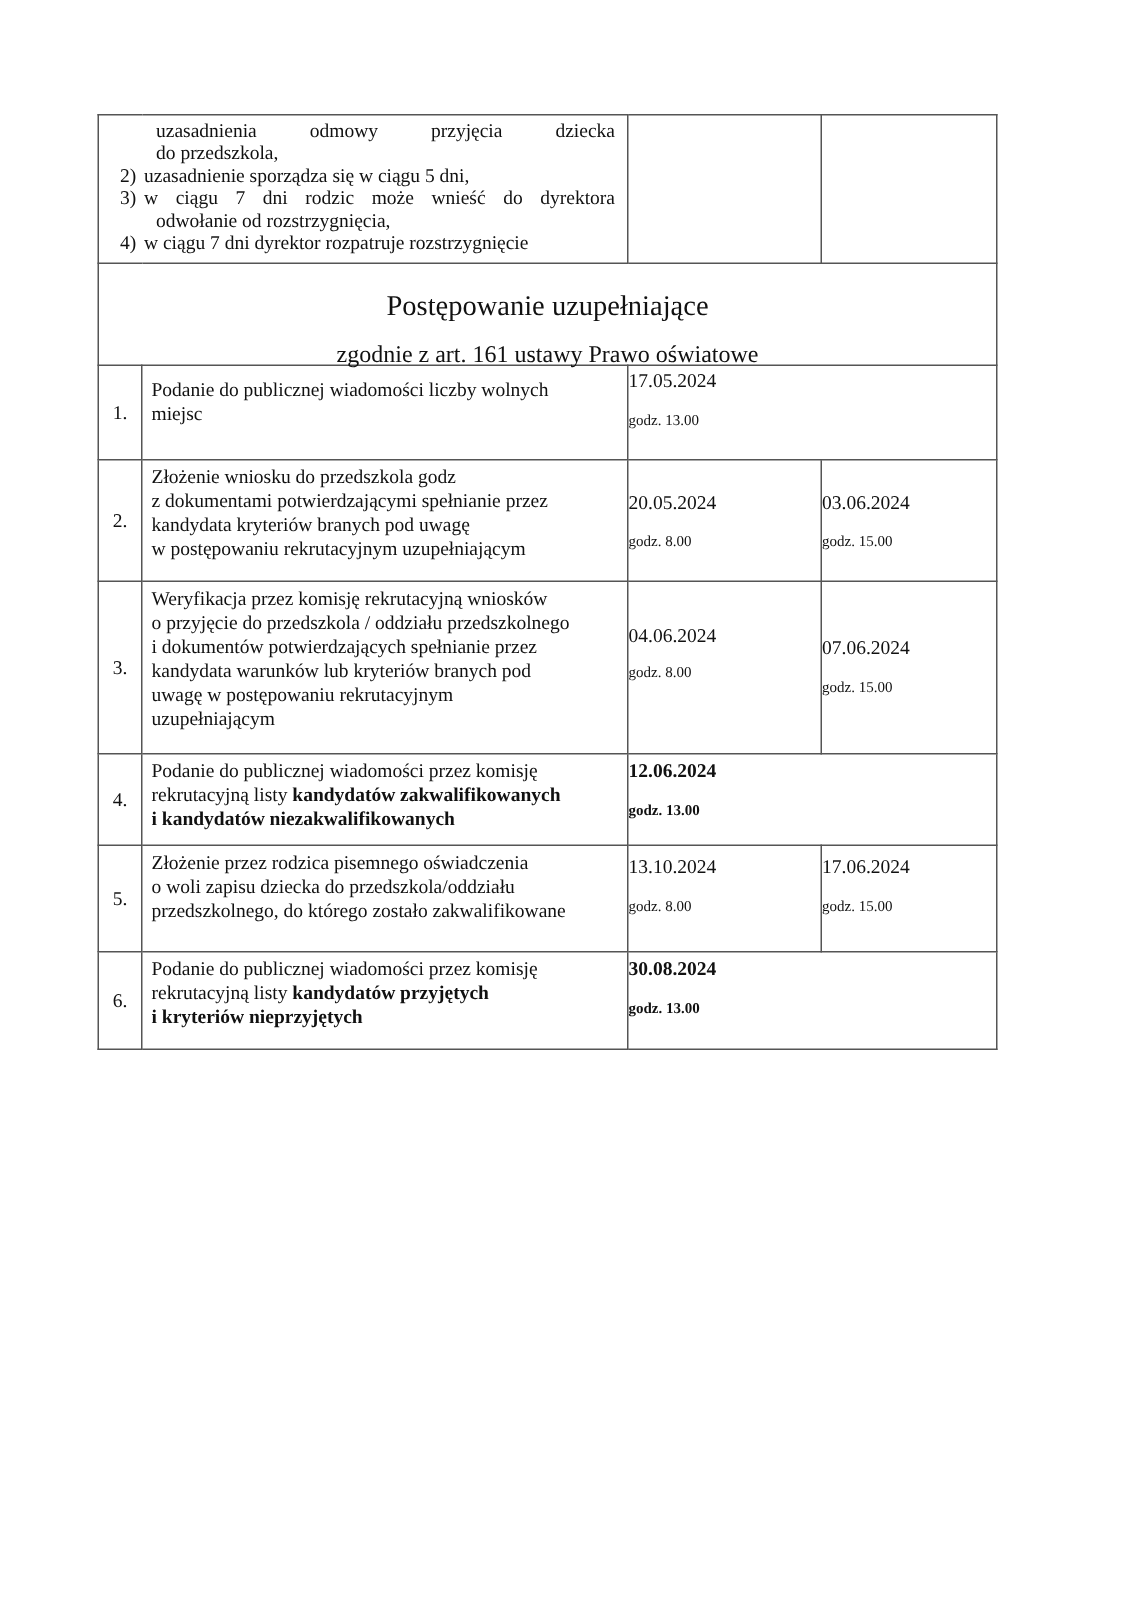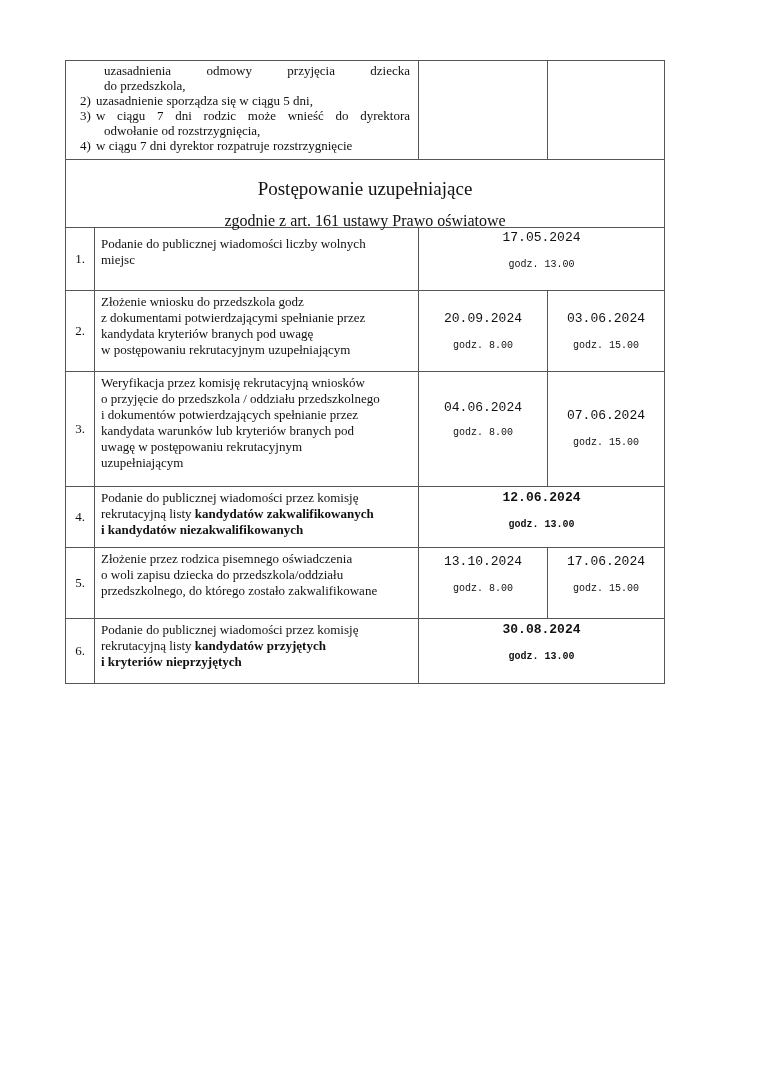--- a/index.html
+++ b/index.html
@@ -1,24 +1,24 @@
 <!DOCTYPE html>
 <html><head>
 <meta charset="utf-8">
 <style>
   html, body { margin: 0; padding: 0; background: #ffffff; }
   body { width: 764px; height: 1080px; position: relative; overflow: hidden;
          font-family: "Liberation Serif", "DejaVu Serif", serif; color: #111; }
   .page { position: absolute; left: 0; top: 0; width: 764px; height: 1080px; background: #fff; }
-  table.sched { position: absolute; left: 65px; top: 60px; width: 599px;
+  table.sched { position: absolute; left: 65px; top: 76px; width: 599px;
                 border-collapse: collapse; table-layout: fixed; }
   table.sched td { border: 1px solid #555; vertical-align: top; padding: 0; }
   .num { text-align: center; vertical-align: middle !important; font-size: 13px; }
   .desc { font-size: 13px; line-height: 16px; padding: 3px 6px 0 6px !important; }
-  .date { text-align: center; font-size: 13px; font-family: Liberation Mono, monospace; }
+  .date { text-align: left; font-size: 13px; }
   .date .d { display: block; line-height: 16px; }
   .date .t { display: block; font-size: 10px; line-height: 13px; }
   .bold { font-weight: bold; }
   .list { font-size: 13px; line-height: 15px; padding: 0 8px 2px 6px !important; }
   .list ol { margin: 0; padding: 0; list-style: none; }
   .list li { position: relative; padding-left: 24px; text-align: justify; }
   .list li .n { position: absolute; left: 8px; top: 0; }
   .list .cont { padding-left: 32px; text-align: justify; text-align-last: justify; }
   .list .cont2 { padding-left: 32px; }
   .section { text-align: center; }
@@ -74,21 +74,21 @@
 
   <tr style="height:81px">
     <td class="num">2.</td>
     <td class="desc">
       <div>Złożenie wniosku do przedszkola godz</div>
       <div>z dokumentami potwierdzającymi spełnianie przez</div>
       <div>kandydata kryteriów branych pod uwagę</div>
       <div>w postępowaniu rekrutacyjnym uzupełniającym</div>
     </td>
     <td class="date" style="padding-top:20px">
-      <span class="d">20.09.2024</span>
+      <span class="d">20.05.2024</span>
       <span class="t" style="padding-top:12px">godz. 8.00</span>
     </td>
     <td class="date" style="padding-top:20px">
       <span class="d">03.06.2024</span>
       <span class="t" style="padding-top:12px">godz. 15.00</span>
     </td>
   </tr>
 
   <tr style="height:115px">
     <td class="num">3.</td>

